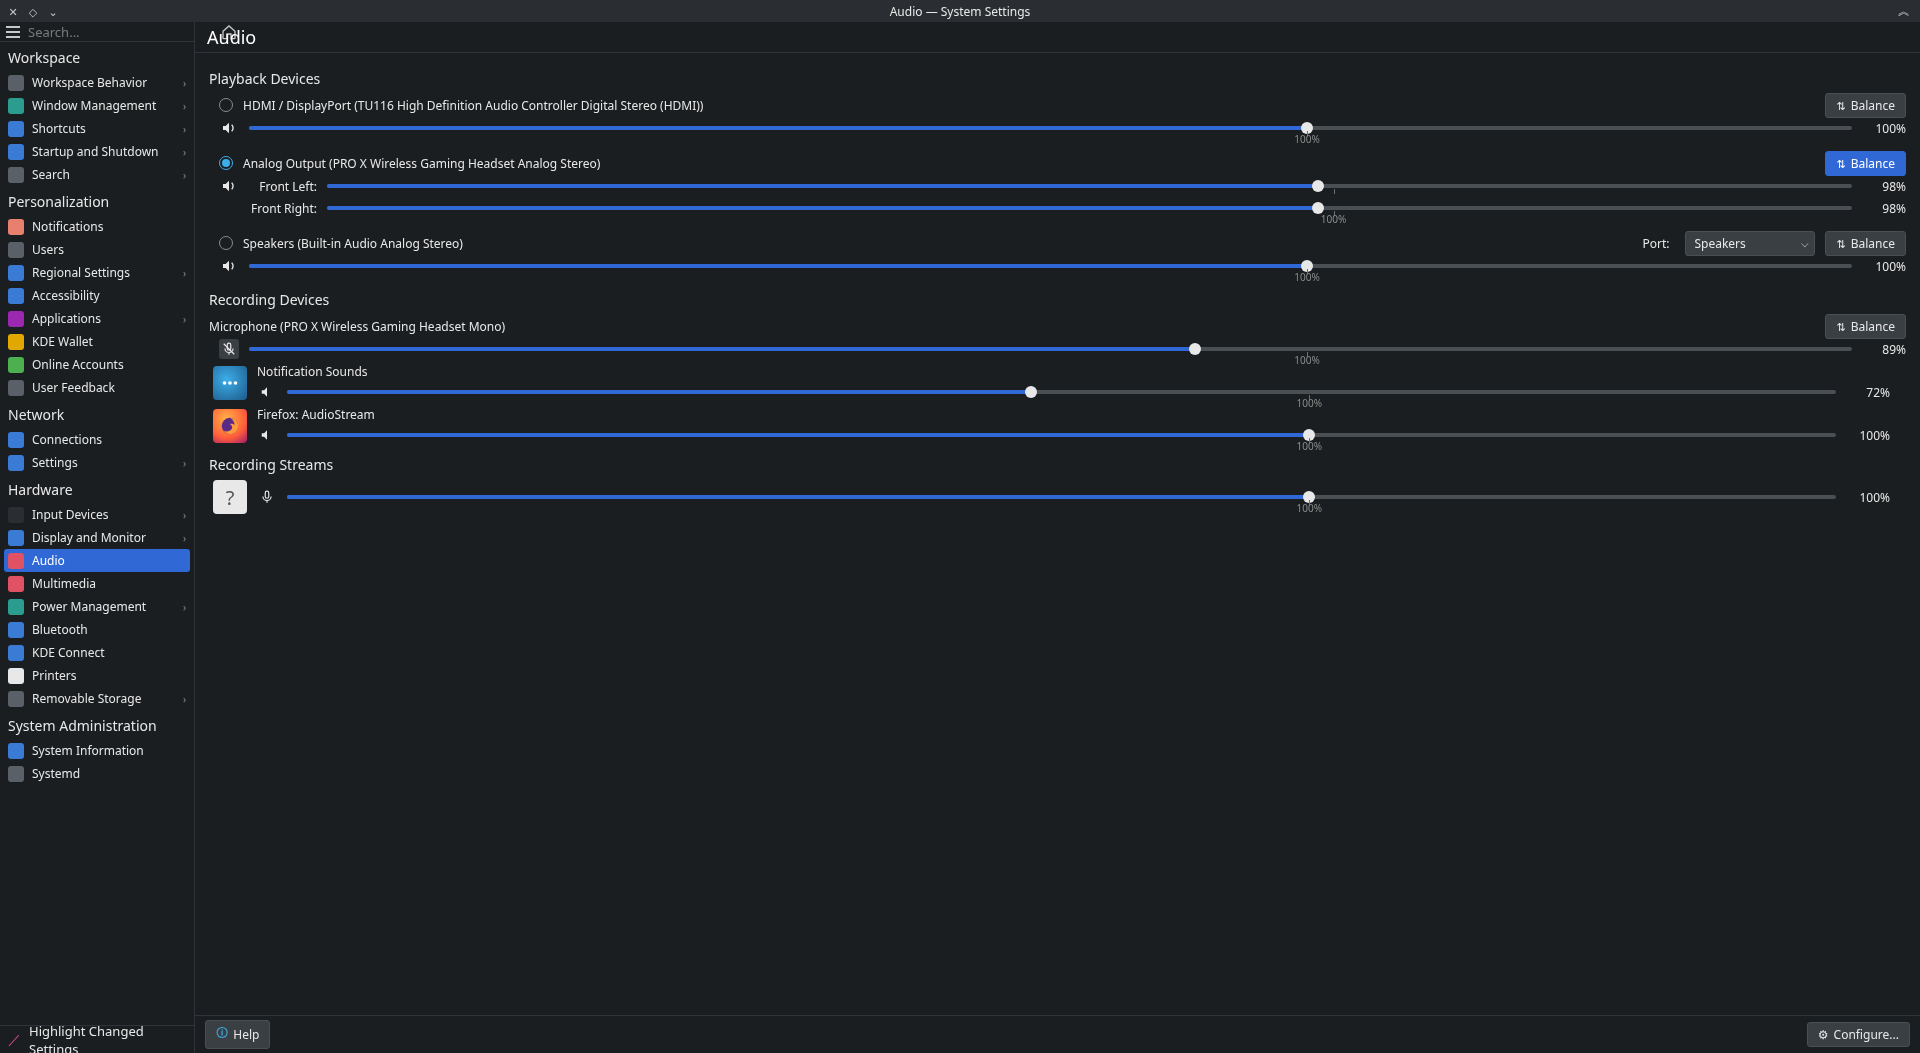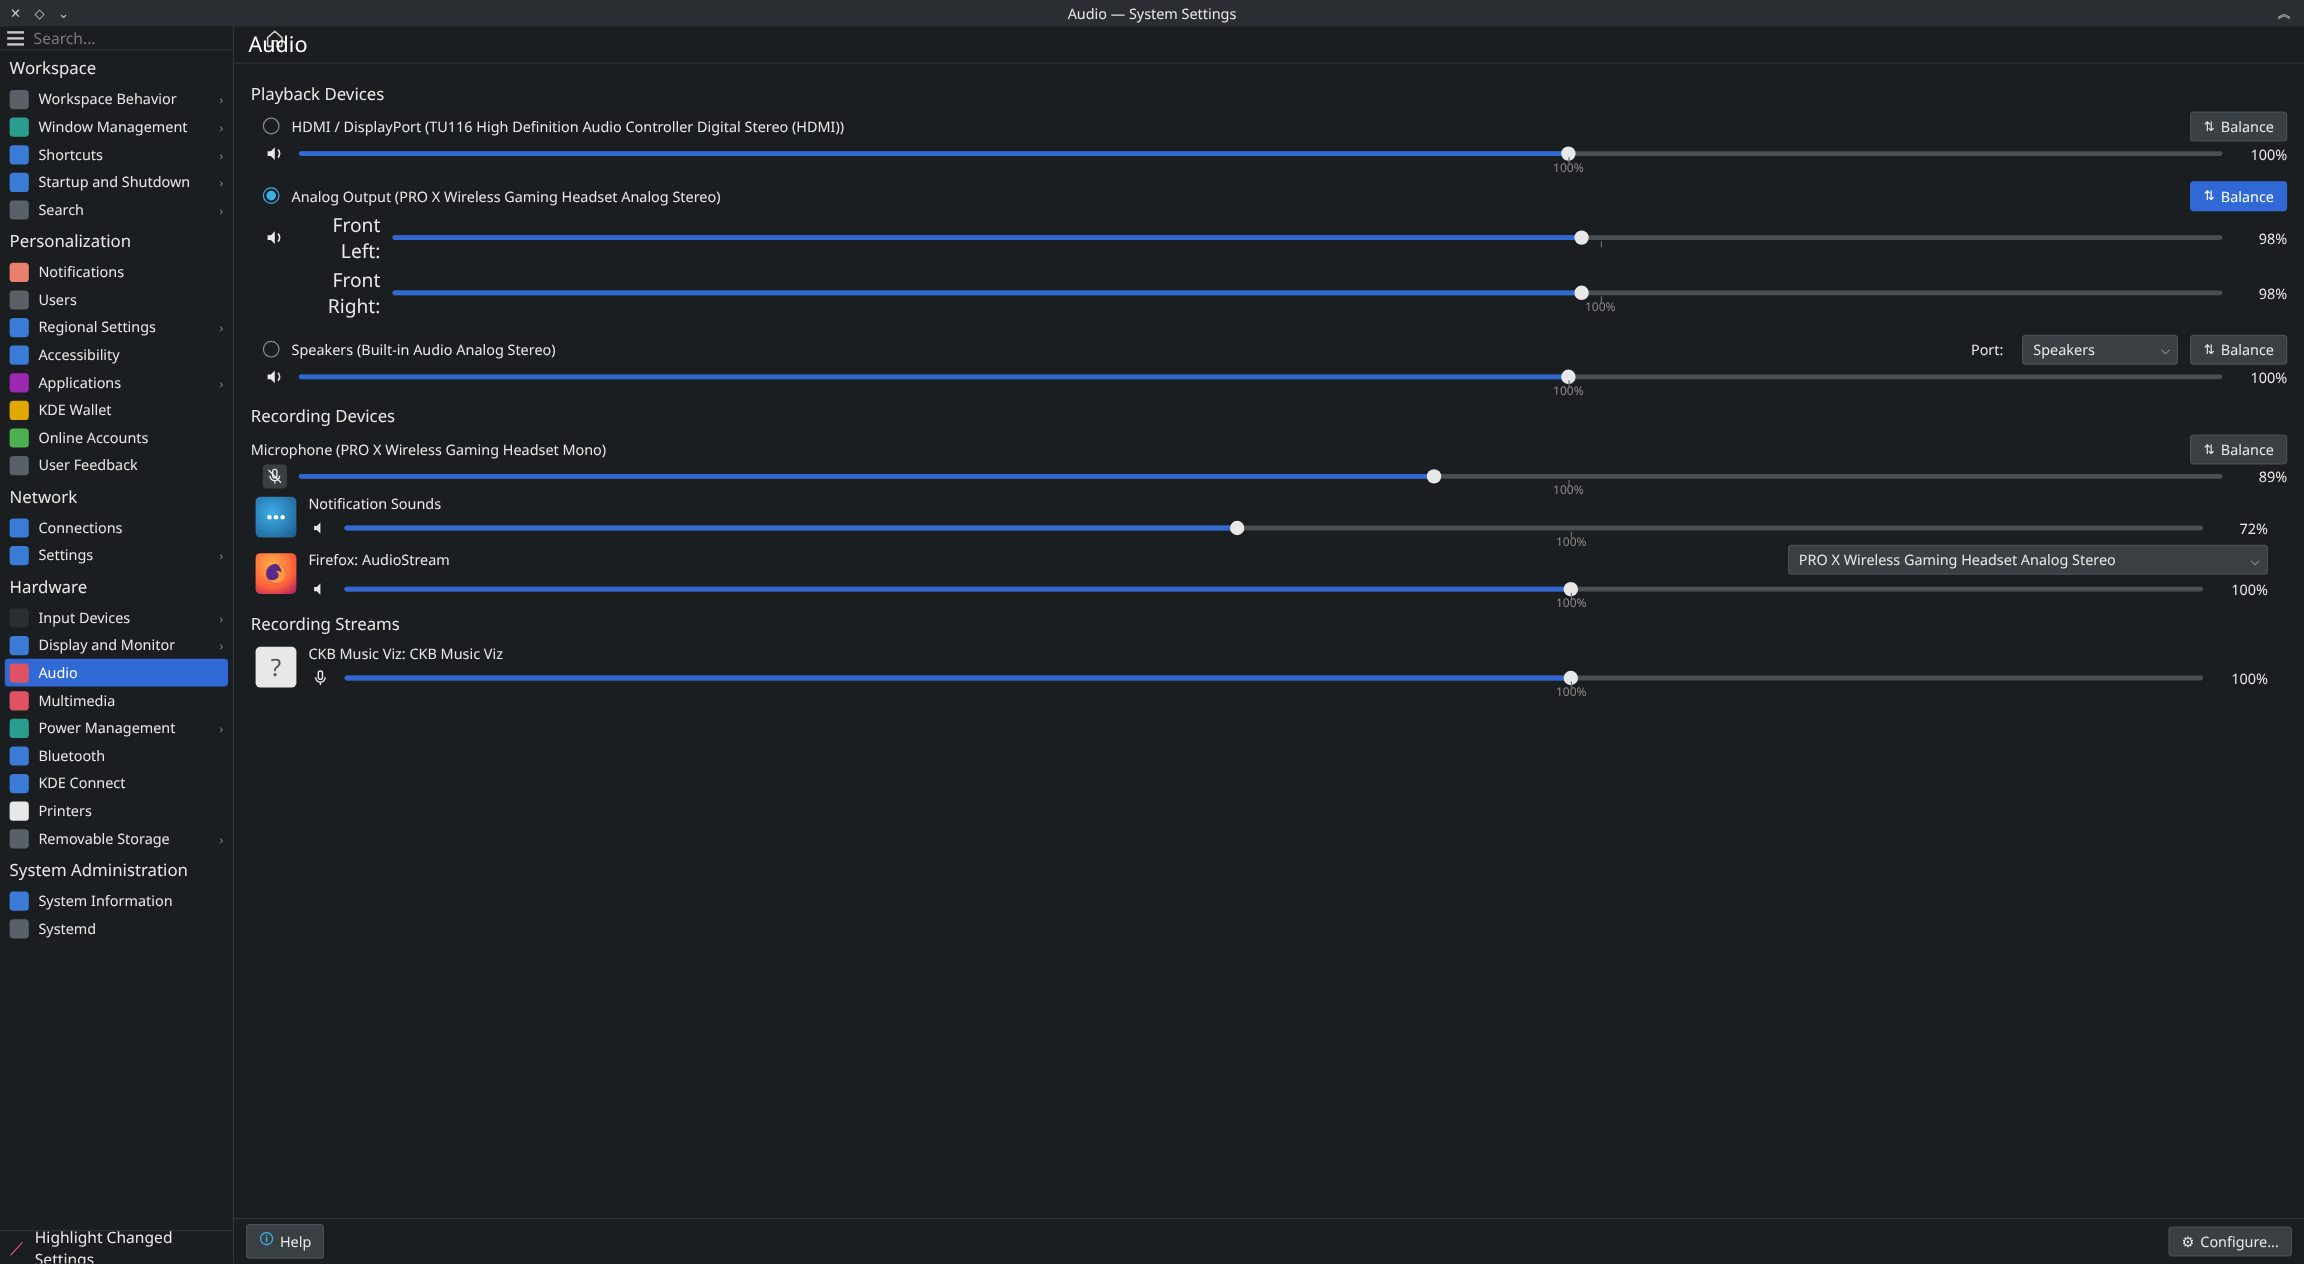--- a/index.html
+++ b/index.html
@@ -53,21 +53,21 @@
 .select { background: #3a3f44; border: 1px solid #4a4f54; border-radius: 3px; padding: 3px 20px 3px 8px; font-size: 12px; color: #e8e8e8; position: relative; min-width: 130px; display: inline-flex; align-items: center; }
 .select.wide { min-width: 400px; }
 .select::after { content: "⌵"; position: absolute; right: 6px; font-size: 10px; color: #c8c8c8; }
 .balance-btn { background: #3a3f44; border: 1px solid #4a4f54; border-radius: 3px; padding: 3px 10px; font-size: 12px; color: #e8e8e8; display: inline-flex; align-items: center; gap: 5px; cursor: pointer; }
 .balance-btn.active { background: #3068d6; border-color: #3068d6; color: #fff; }
 .balance-btn .bicon { font-size: 11px; }
 
 .slider-row { display: flex; align-items: center; gap: 10px; margin: 0 0 4px 10px; }
 .mute-btn { width: 20px; height: 20px; display: inline-flex; align-items: center; justify-content: center; color: #e8e8e8; cursor: pointer; flex-shrink: 0; }
 .mute-btn.muted { background: #3a3f44; border-radius: 3px; }
-.channel-lbl { width: 68px; text-align: right; font-size: 16px; color: #e8e8e8; flex-shrink: 0; }
+.channel-lbl { width: 68px; text-align: right; font-size: 12px; color: #e8e8e8; flex-shrink: 0; }
 .slider-track { flex: 1; position: relative; height: 14px; display: flex; align-items: center; }
 .slider-bar { position: absolute; left: 0; right: 0; height: 4px; background: #4a4f54; border-radius: 2px; }
 .slider-fill { position: absolute; left: 0; height: 4px; background: #3068d6; border-radius: 2px; }
 .slider-handle { position: absolute; width: 12px; height: 12px; background: #e8e8e8; border-radius: 50%; transform: translateX(-50%); top: 1px; }
 .slider-mark { position: absolute; top: 10px; width: 1px; height: 5px; background: #6a6f74; }
 .slider-mark-label { position: absolute; top: 11px; font-size: 10px; color: #8a8a8a; transform: translateX(-50%); }
 .slider-pct { width: 44px; text-align: right; font-size: 12px; flex-shrink: 0; }
 
 .stream-row { display: flex; align-items: center; gap: 10px; margin: 4px 16px 4px 4px; }
 .stream-icon { width: 34px; height: 34px; border-radius: 4px; display: inline-flex; align-items: center; justify-content: center; flex-shrink: 0; font-size: 20px; }
@@ -410,23 +410,20 @@
       <div class="stream-row">
         <span class="stream-icon" style="background:radial-gradient(circle at 40% 30%,#ffb347,#ff5e3a 60%,#a0186e);">
           <svg width="22" height="22" viewBox="0 0 24 24">
               <circle cx="12" cy="12" r="9" fill="#5b2a86"></circle>
               <path d="M12 3c5 0 9 4 9 9 0 5-4 9-9 9-3 0-6-2-7-4 3 2 7 1 9-2 1-2 0-4-2-5 2-1 4 0 5 1 0-4-3-7-5-8z" fill="#ff9a3c"></path>
             </svg>
         </span>
         <div class="stream-body">
           <div class="stream-head">
             <span class="stream-name">Firefox: AudioStream</span>
-            <span class="select wide">
-                <span>PRO X Wireless Gaming Headset Analog Stereo</span>
-              </span>
           </div>
           <div class="slider-row" style="margin:0;">
             <span class="mute-btn">
                 <svg width="14" height="14" viewBox="0 0 24 24" fill="#e8e8e8">
                   <path d="M3 9v6h4l5 5V4L7 9H3z"></path>
                 </svg>
               </span>
             <div class="slider-track">
               <div class="slider-bar"></div>
               <div class="slider-fill" style="width:66%"></div>
@@ -437,23 +434,20 @@
             <span class="slider-pct">100%</span>
           </div>
         </div>
       </div>
 
       <div class="section-title" style="margin-top:10px;">Recording Streams</div>
 
       <div class="stream-row">
         <span class="stream-icon" style="background:#e8e8e8;color:#555;border-radius:4px;">?</span>
         <div class="stream-body">
-          <div class="stream-head">
-            <span class="stream-name">CKB Music Viz: CKB Music Viz</span>
-          </div>
           <div class="slider-row" style="margin:0;">
             <span class="mute-btn">
                 <svg width="14" height="14" viewBox="0 0 24 24" fill="none" stroke="#e8e8e8" stroke-width="2">
                   <path d="M12 2a3 3 0 013 3v6a3 3 0 01-6 0V5a3 3 0 013-3z"></path>
                   <path d="M5 11a7 7 0 0014 0M12 18v4"></path>
                 </svg>
               </span>
             <div class="slider-track">
               <div class="slider-bar"></div>
               <div class="slider-fill" style="width:66%"></div>

